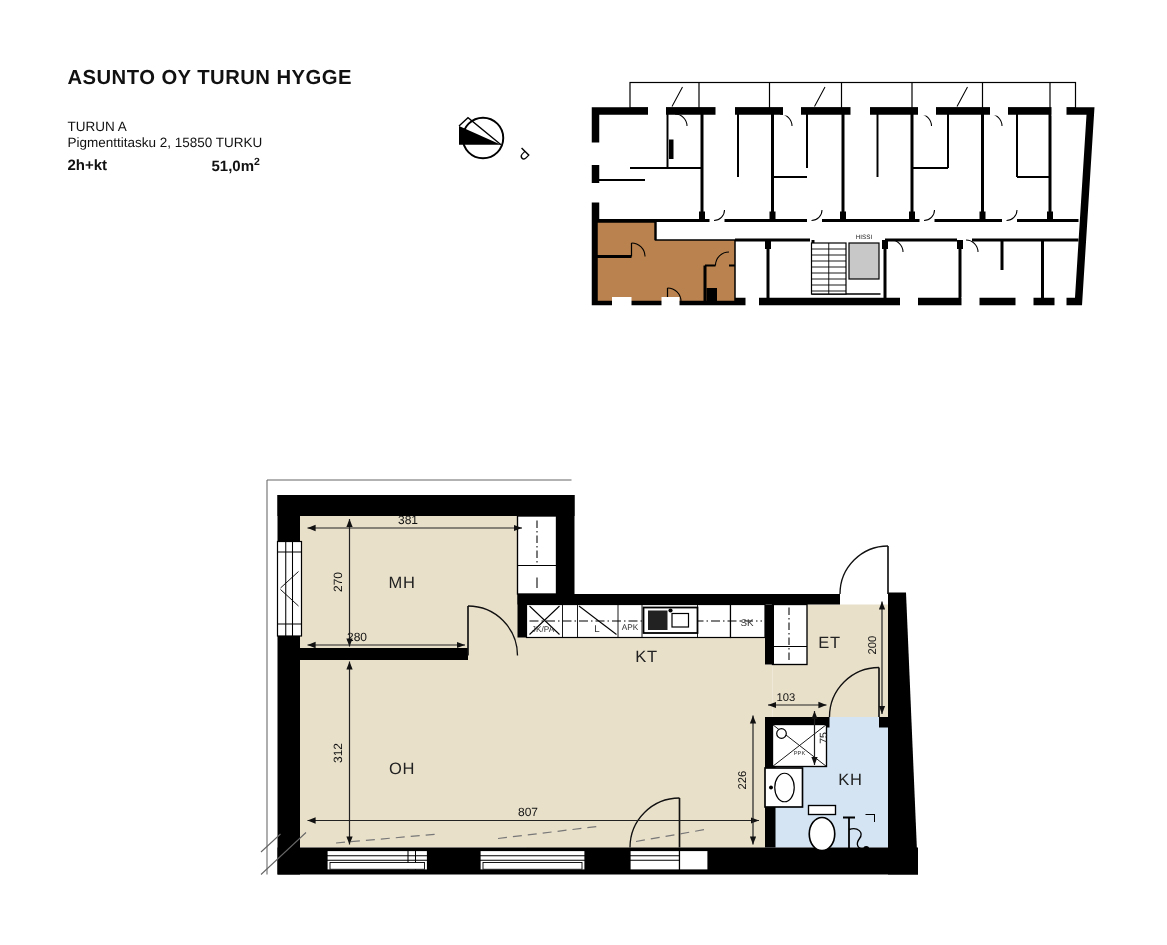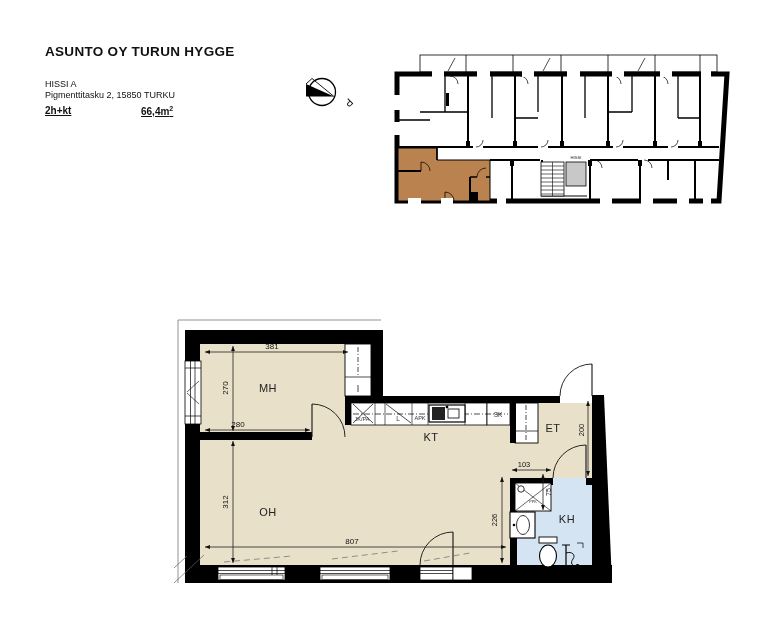--- a/index.html
+++ b/index.html
@@ -1,34 +1,34 @@
 <!DOCTYPE html>
 <html><head>
 <meta charset="utf-8">
 <style>
   html,body{margin:0;padding:0;background:#fff;}
   #page{position:relative;width:778px;height:630px;background:#ffffff;overflow:hidden;
         font-family:"Liberation Sans",sans-serif;color:#111;}
   .abs{position:absolute;}
   .title{font-size:13.5px;font-weight:bold;letter-spacing:.3px;}
   .sub{font-size:9px;line-height:11px;}
-  .bold10{font-size:10px;font-weight:bold;text-decoration:underline;}
+  .bold10{font-size:10px;font-weight:bold;}
   sup{font-size:7px;}
   svg text{font-family:"Liberation Sans",sans-serif;}
 </style>
 </head>
 <body>
 
 <div id="page">
 
   <div class="abs title" style="left:45px;top:44px">ASUNTO OY TURUN HYGGE</div>
-  <div class="abs sub" style="left:45px;top:79px">HISSI A</div>
+  <div class="abs sub" style="left:45px;top:79px">TURUN A</div>
   <div class="abs sub" style="left:45px;top:90px">Pigmenttitasku 2, 15850 TURKU</div>
   <div class="abs bold10" style="left:45px;top:105px">2h+kt</div>
-  <div class="abs bold10" style="left:141px;top:105px"><span>66,4m</span><sup>2</sup></div>
+  <div class="abs bold10" style="left:141px;top:105px"><span>51,0m</span><sup>2</sup></div>
 
   <svg class="abs" style="left:296px;top:66px" width="72" height="58" viewBox="296 66 72 58">
     <circle cx="322" cy="92" r="13.5" fill="none" stroke="#000" stroke-width="1.3"></circle>
     <polygon points="306,84 334,96.5 306,96.5" fill="#000"></polygon>
     <path d="M306,84 L312,78.5 L334,96.5" fill="none" stroke="#000" stroke-width="0.9"></path>
     <text x="349" y="107" font-size="10.5" text-anchor="middle" transform="rotate(135 349 103)">P</text>
   </svg>
 
   <svg class="abs" style="left:388px;top:48px" width="345" height="160" viewBox="388 48 345 160">
 

